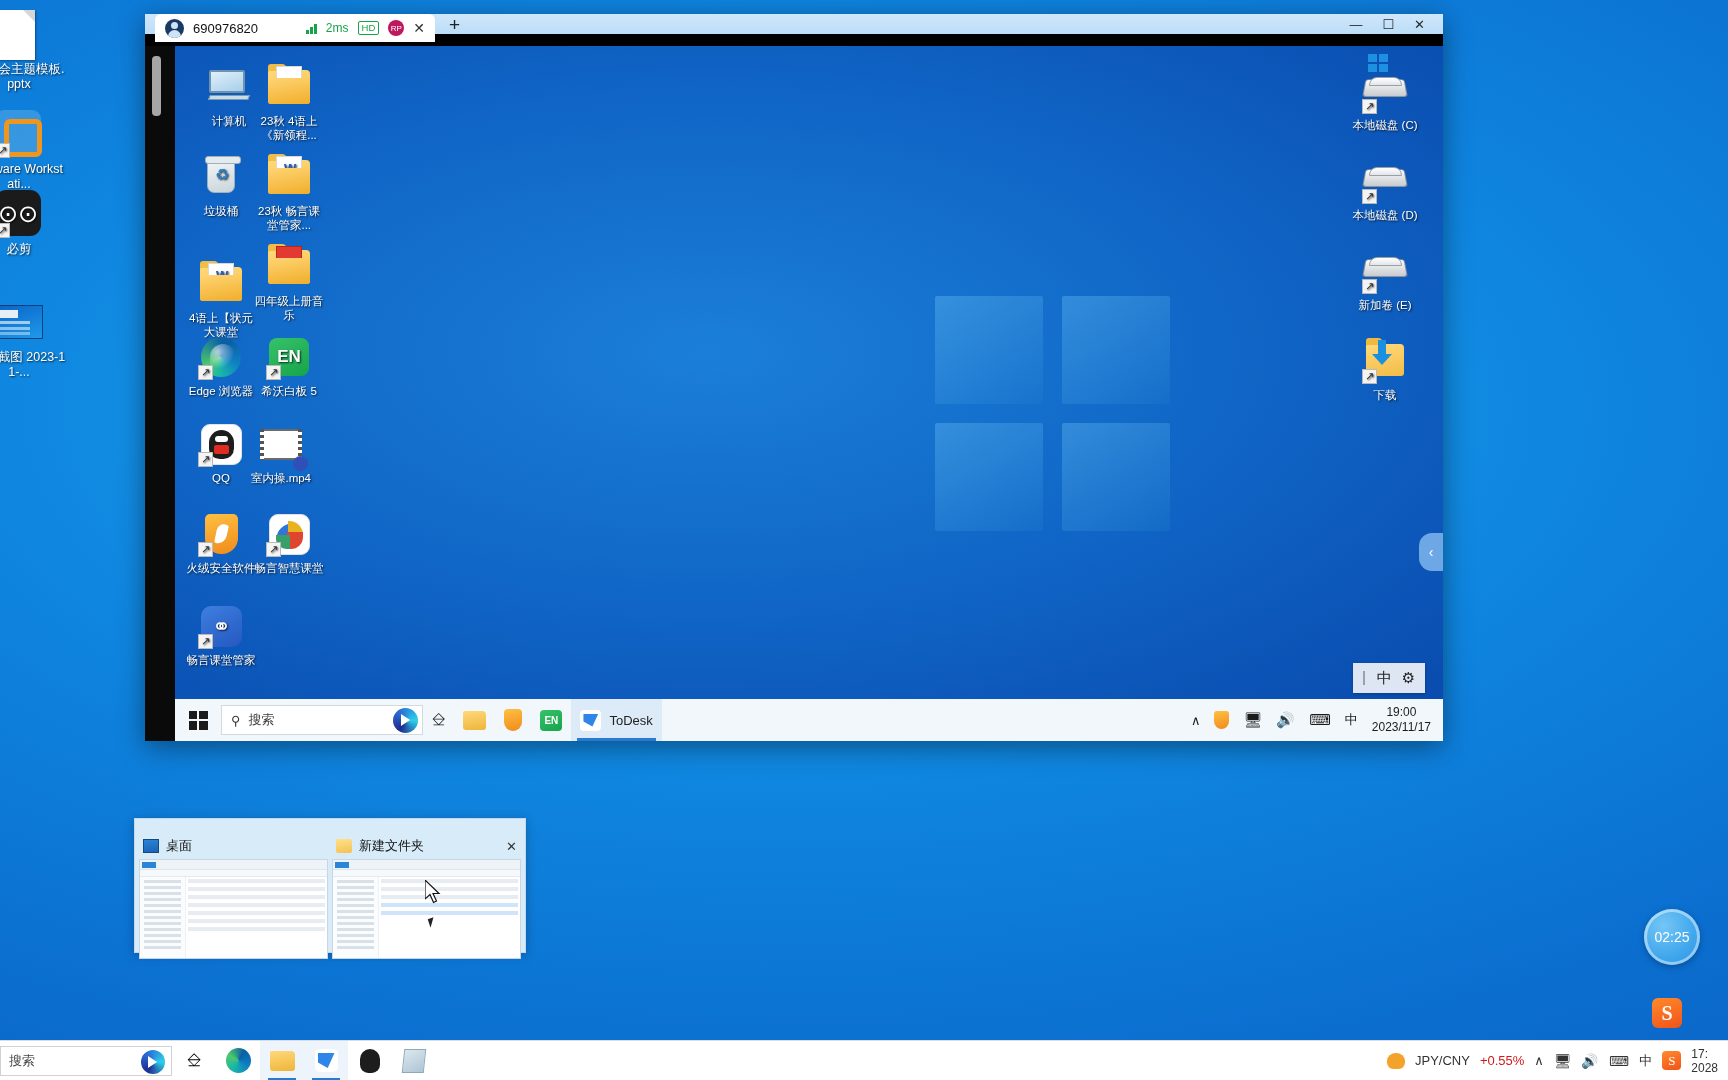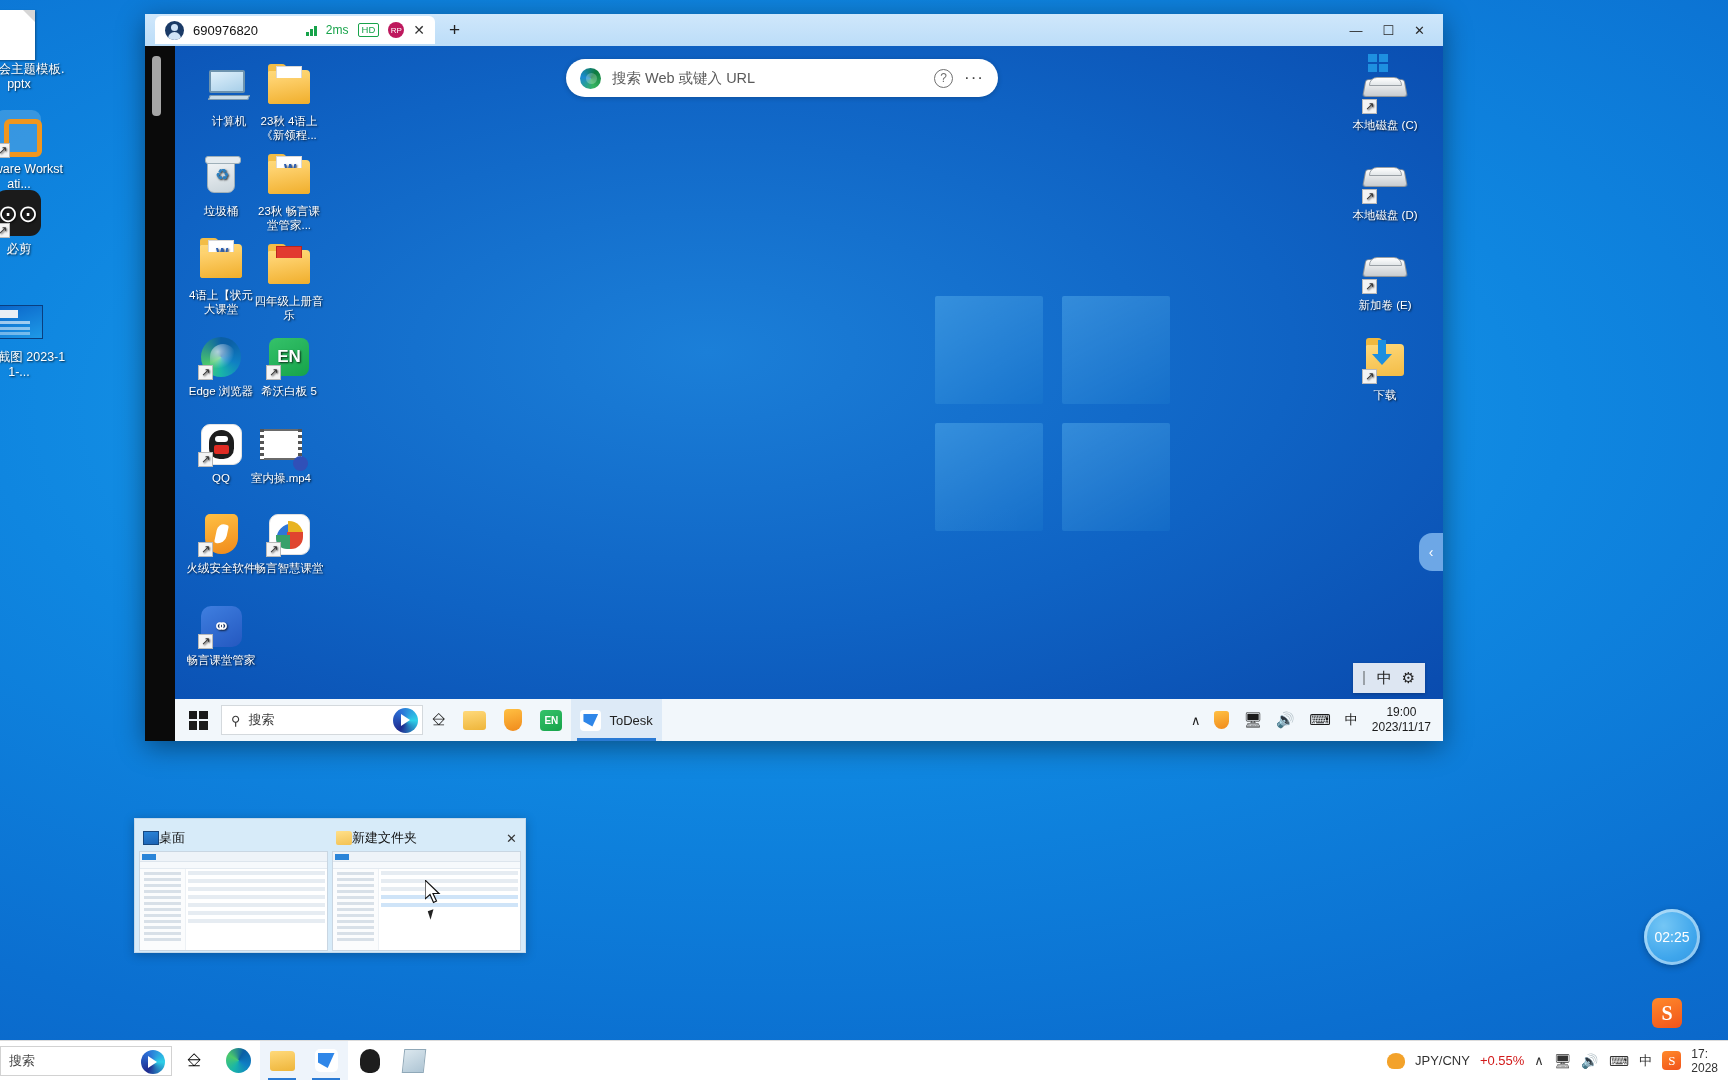--- a/index.html
+++ b/index.html
@@ -156,23 +156,23 @@
 
   
   #todesk-window {
     position: absolute; left: 145px; top: 14px;
     width: 1298px; height: 727px;
     background: #000;
     box-shadow: 0 6px 26px rgba(0,0,0,.42);
     z-index: 20;
   }
   #td-titlebar {
-    position: absolute; top: 0; left: 0; right: 0; height: 32px;
+    position: absolute; top: 0; left: 0; right: 0; height: 20px;
     background: linear-gradient(180deg,#cfe7fb,#bcddf8);
-    display: flex; align-items: center;
+    display: flex; 
   }
   #td-tab {
     margin-left: 10px; height: 28px; min-width: 280px;
     background: #fff; border-radius: 6px 6px 0 0;
     display: flex; align-items: center; gap: 9px; padding: 0 10px;
     font-size: 13px; color: #222;
   }
   .td-avatar {
     width: 19px; height: 19px; border-radius: 50%;
     background: #1a3a66; position: relative; overflow: hidden;
@@ -530,22 +530,22 @@
     position: absolute; left: 134px; top: 818px;
     width: 392px; height: 135px;
     background: rgba(222,238,250,.97);
     border: 1px solid #c3d8ea;
     display: flex; gap: 4px; padding: 6px 4px 0;
     z-index: 40;
     box-shadow: 0 2px 10px rgba(0,0,0,.25);
   }
   .thumb-card { width: 192px; }
   .thumb-head {
-    display:flex; align-items:center; height:26px; padding:0 4px;
-    font-size:13px; color:#111;
+    display:flex; align-items:center; gap:7px; height:26px; padding:0 4px;
+    font-size:13px; color:#111;margin-top:8px;
   }
   .thumb-head .tclose { margin-left:auto; font-size:13px; color:#333; }
   .thumb-ic { width:16px; height:14px; }
   .thumb-ic.desk { background: linear-gradient(170deg,#2a84d8,#1b63b5); border:1px solid #16477f; }
   .thumb-ic.fold { background: linear-gradient(170deg,#ffe08a,#f3c254); border-radius:1px 3px 2px 2px; }
   .thumb-body {
     height:100px; background:#fff; border:1px solid #c9d6e2; overflow:hidden;
     position:relative;
   }
   .tb-ribbon { height:10px; background:#eef3f8; border-bottom:1px solid #dde5ed; position:relative; }
@@ -639,26 +639,20 @@
 
     <div id="remote-screen">
 
       <div id="win-logo">
         <span></span>
           <span></span>
           <span></span>
           <span></span>
       </div>
 
-      <div id="edge-omnibox">
-        <span class="edge-mini"></span>
-        <span class="ph">搜索 Web 或键入 URL</span>
-        <span class="om-help">?</span>
-        <span class="om-dots">···</span>
-      </div>
 
       <div class="d-icon" style="left:18px; top:18px;">
         <div class="gbox">
             <div class="computer">
               <div class="scr"></div>
               <div class="base"></div>
             </div>
           </div>
         <span class="lbl">计算机</span>
       </div>
@@ -683,21 +677,21 @@
       <div class="d-icon" style="left:78px; top:108px;">
         <div class="gbox">
             <div class="folder">
               <div class="page blue-doc"></div>
               <div class="front"></div>
             </div>
           </div>
         <span class="lbl">23秋 畅言课堂管家...</span>
       </div>
 
-      <div class="d-icon" style="left:10px; top:192px;">
+      <div class="d-icon" style="left:10px; top:215px;">
         <div class="gbox">
             <div class="folder">
               <div class="page blue-doc"></div>
               <div class="front"></div>
             </div>
           </div>
         <span class="lbl">4语上【状元大课堂</span>
       </div>
 
       <div class="d-icon" style="left:78px; top:198px;">

